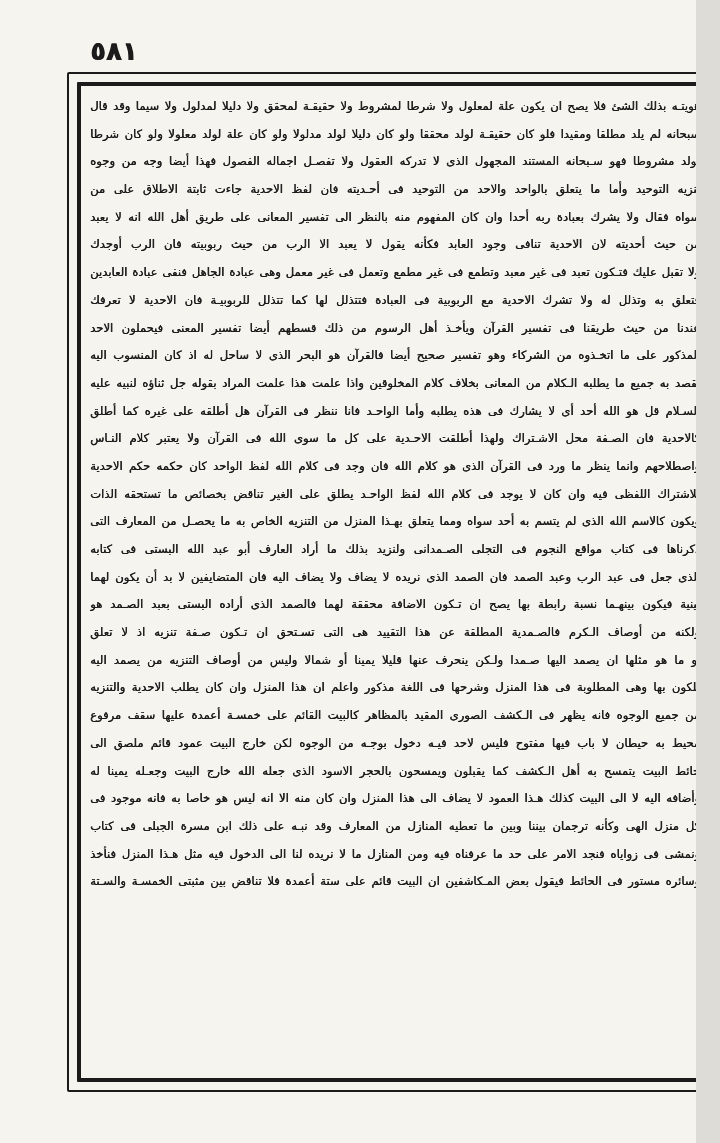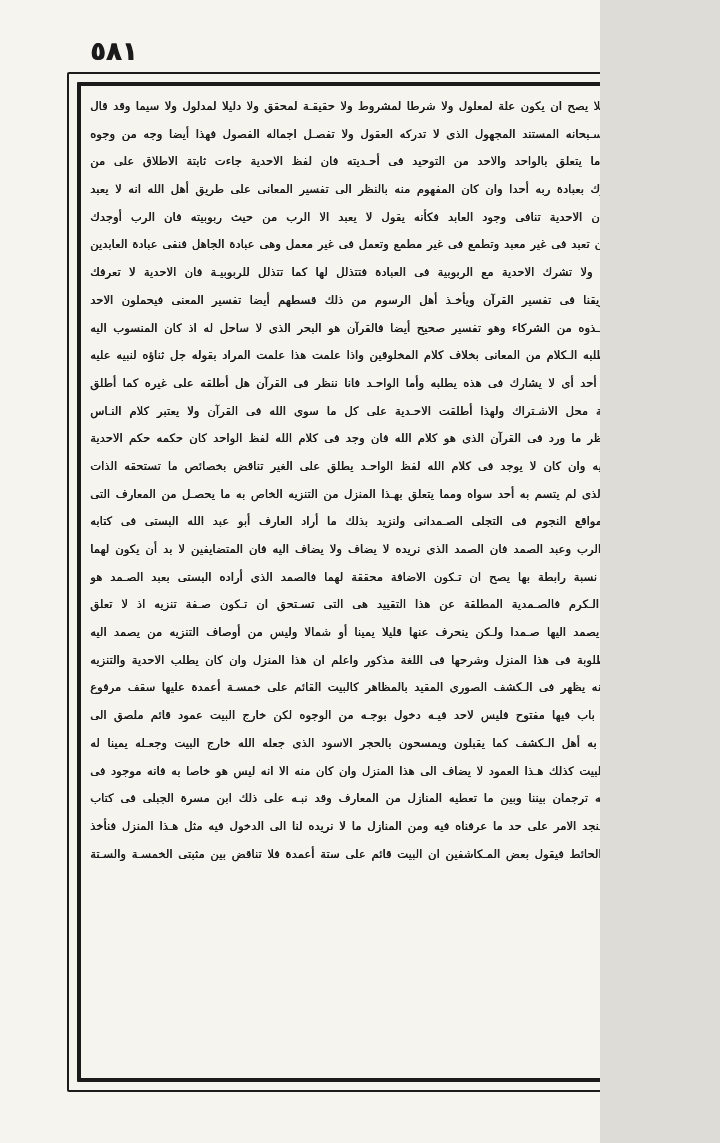--- a/index.html
+++ b/index.html
@@ -3,21 +3,21 @@
 <meta charset="utf-8">
 <style>
   * { margin: 0; padding: 0; box-sizing: border-box; }
   html, body { width: 720px; }
   body {
     font-family: "DejaVu Sans", sans-serif;
     background: #dedcd6;
   }
   .page {
     position: relative;
-    width: 600px;
+    width: 696px;
     height: 1143px;
     background: var(--paper, #f6f4ee);
     overflow: hidden;
   }
   .page-number {
     position: absolute;
     top: 36px;
     left: 90px;
     font-size: 26px;
     font-weight: bold;
@@ -64,20 +64,21 @@
 <body>
 
 <div class="page">
 
   <div class="page-number">٥٨١</div>
 
   <div class="frame-outer">
     <div class="frame-inner">
       <div class="text-block">
           <div class="text-line">هويتـه بذلك الشئ فلا يصح ان يكون علة لمعلول ولا شرطا لمشروط ولا حقيقـة لمحقق ولا دليلا لمدلول ولا سيما وقد قال</div>
+          <div class="text-line">سبحانه لم يلد مطلقا ومقيدا فلو كان حقيقـة لولد محققا ولو كان دليلا لولد مدلولا ولو كان علة لولد معلولا ولو كان شرطا</div>
           <div class="text-line">لولد مشروطا فهو سـبحانه المستند المجهول الذى لا تدركه العقول ولا تفصـل اجماله الفصول فهذا أيضا وجه من وجوه</div>
           <div class="text-line">تنزيه التوحيد وأما ما يتعلق بالواحد والاحد من التوحيد فى أحـديته فان لفظ الاحدية جاءت ثابتة الاطلاق على من</div>
           <div class="text-line">سواه فقال ولا يشرك بعبادة ربه أحدا وان كان المفهوم منه بالنظر الى تفسير المعانى على طريق أهل الله انه لا يعبد</div>
           <div class="text-line">من حيث أحديته لان الاحدية تنافى وجود العابد فكأنه يقول لا يعبد الا الرب من حيث ربوبيته فان الرب أوجدك</div>
           <div class="text-line">ولا تقبل عليك فتـكون تعبد فى غير معبد وتطمع فى غير مطمع وتعمل فى غير معمل وهى عبادة الجاهل فنفى عبادة العابدين</div>
           <div class="text-line">فتعلق به وتذلل له ولا تشرك الاحدية مع الربوبية فى العبادة فتتذلل لها كما تتذلل للربوبيـة فان الاحدية لا تعرفك</div>
           <div class="text-line">عندنا من حيث طريقنا فى تفسير القرآن ويأخـذ أهل الرسوم من ذلك قسطهم أيضا تفسير المعنى فيحملون الاحد</div>
           <div class="text-line">المذكور على ما اتخـذوه من الشركاء وهو تفسير صحيح أيضا فالقرآن هو البحر الذى لا ساحل له اذ كان المنسوب اليه</div>
           <div class="text-line">يقصد به جميع ما يطلبه الـكلام من المعانى بخلاف كلام المخلوقين واذا علمت هذا علمت المراد بقوله جل ثناؤه لنبيه عليه</div>
           <div class="text-line">السـلام قل هو الله أحد أى لا يشارك فى هذه يطلبه وأما الواحـد فانا ننظر فى القرآن هل أطلقه على غيره كما أطلق</div>

